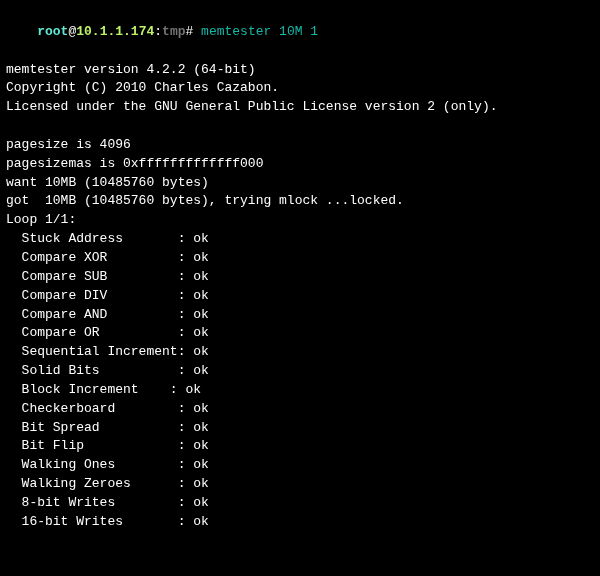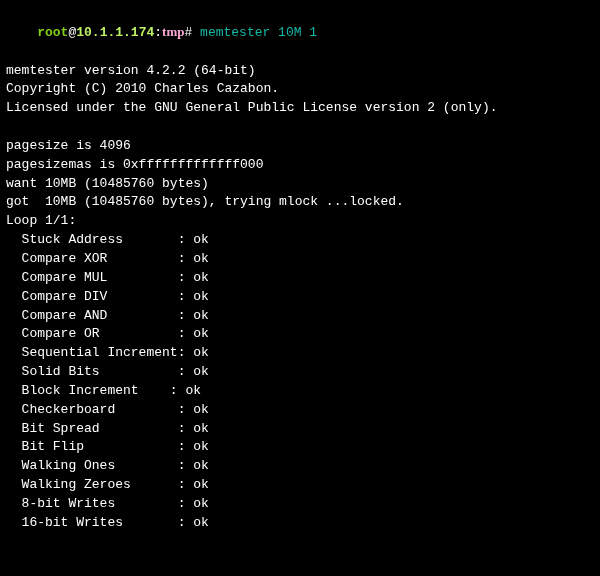--- a/index.html
+++ b/index.html
@@ -25,37 +25,36 @@
       min-height: 576px;
     }
 
     .line {
       white-space: pre;
       line-height: 1.45;
       color: #ffffff;
     }
 
     .prompt-root {
-      color: #84cc16;
+      color: #5eead4;
       font-weight: bold;
     }
 
     .prompt-at {
       color: #ffffff;
     }
 
     .prompt-host {
       color: #bef264;
       font-weight: bold;
     }
 
     .prompt-path {
-      color: #f9a8d4;
+      color: #737373;
       font-weight: bold;
-      font-family: Liberation Serif, serif;
     }
 
     .prompt-dollar {
       color: #ffffff;
     }
 
     .prompt-cmd {
       color: #14b8a6;
     }
   </style>
@@ -72,21 +71,21 @@
   <div class="line">Copyright (C) 2010 Charles Cazabon.</div>
   <div class="line">Licensed under the GNU General Public License version 2 (only).</div>
   <div class="line">&nbsp;</div>
   <div class="line">pagesize is 4096</div>
   <div class="line">pagesizemas is 0xfffffffffffff000</div>
   <div class="line">want 10MB (10485760 bytes)</div>
   <div class="line">got  10MB (10485760 bytes), trying mlock ...locked.</div>
   <div class="line">Loop 1/1:</div>
   <div class="line">  Stuck Address       : ok</div>
   <div class="line">  Compare XOR         : ok</div>
-  <div class="line">  Compare MUL         : ok</div>
+  <div class="line">  Compare SUB         : ok</div>
   <div class="line">  Compare DIV         : ok</div>
   <div class="line">  Compare AND         : ok</div>
   <div class="line">  Compare OR          : ok</div>
   <div class="line">  Sequential Increment: ok</div>
   <div class="line">  Solid Bits          : ok</div>
   <div class="line">  Block Increment    : ok</div>
   <div class="line">  Checkerboard        : ok</div>
   <div class="line">  Bit Spread          : ok</div>
   <div class="line">  Bit Flip            : ok</div>
   <div class="line">  Walking Ones        : ok</div>

